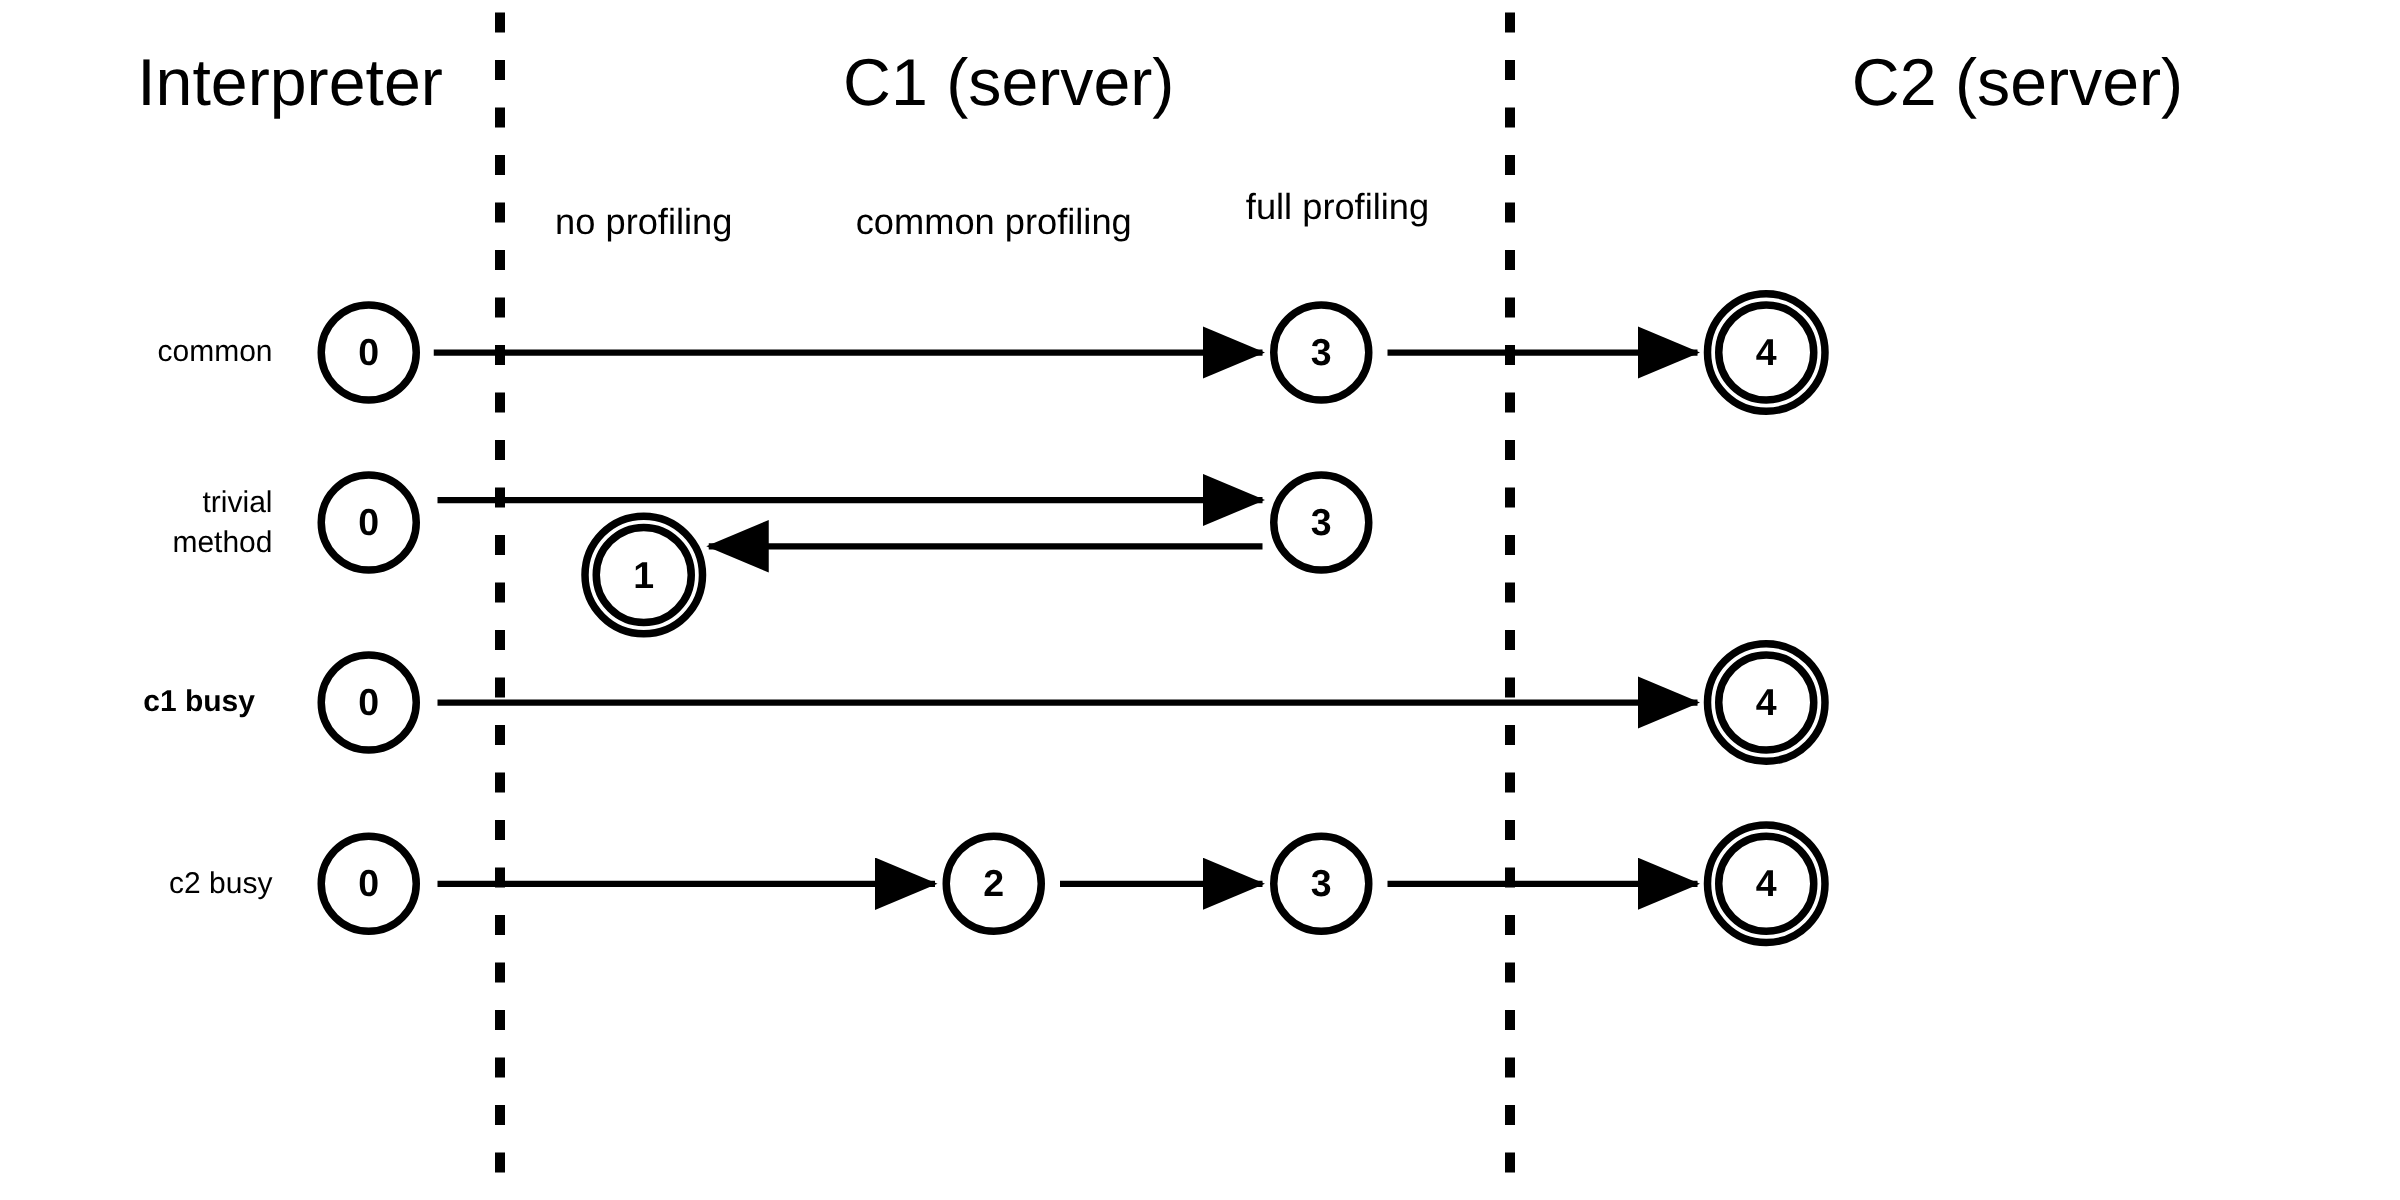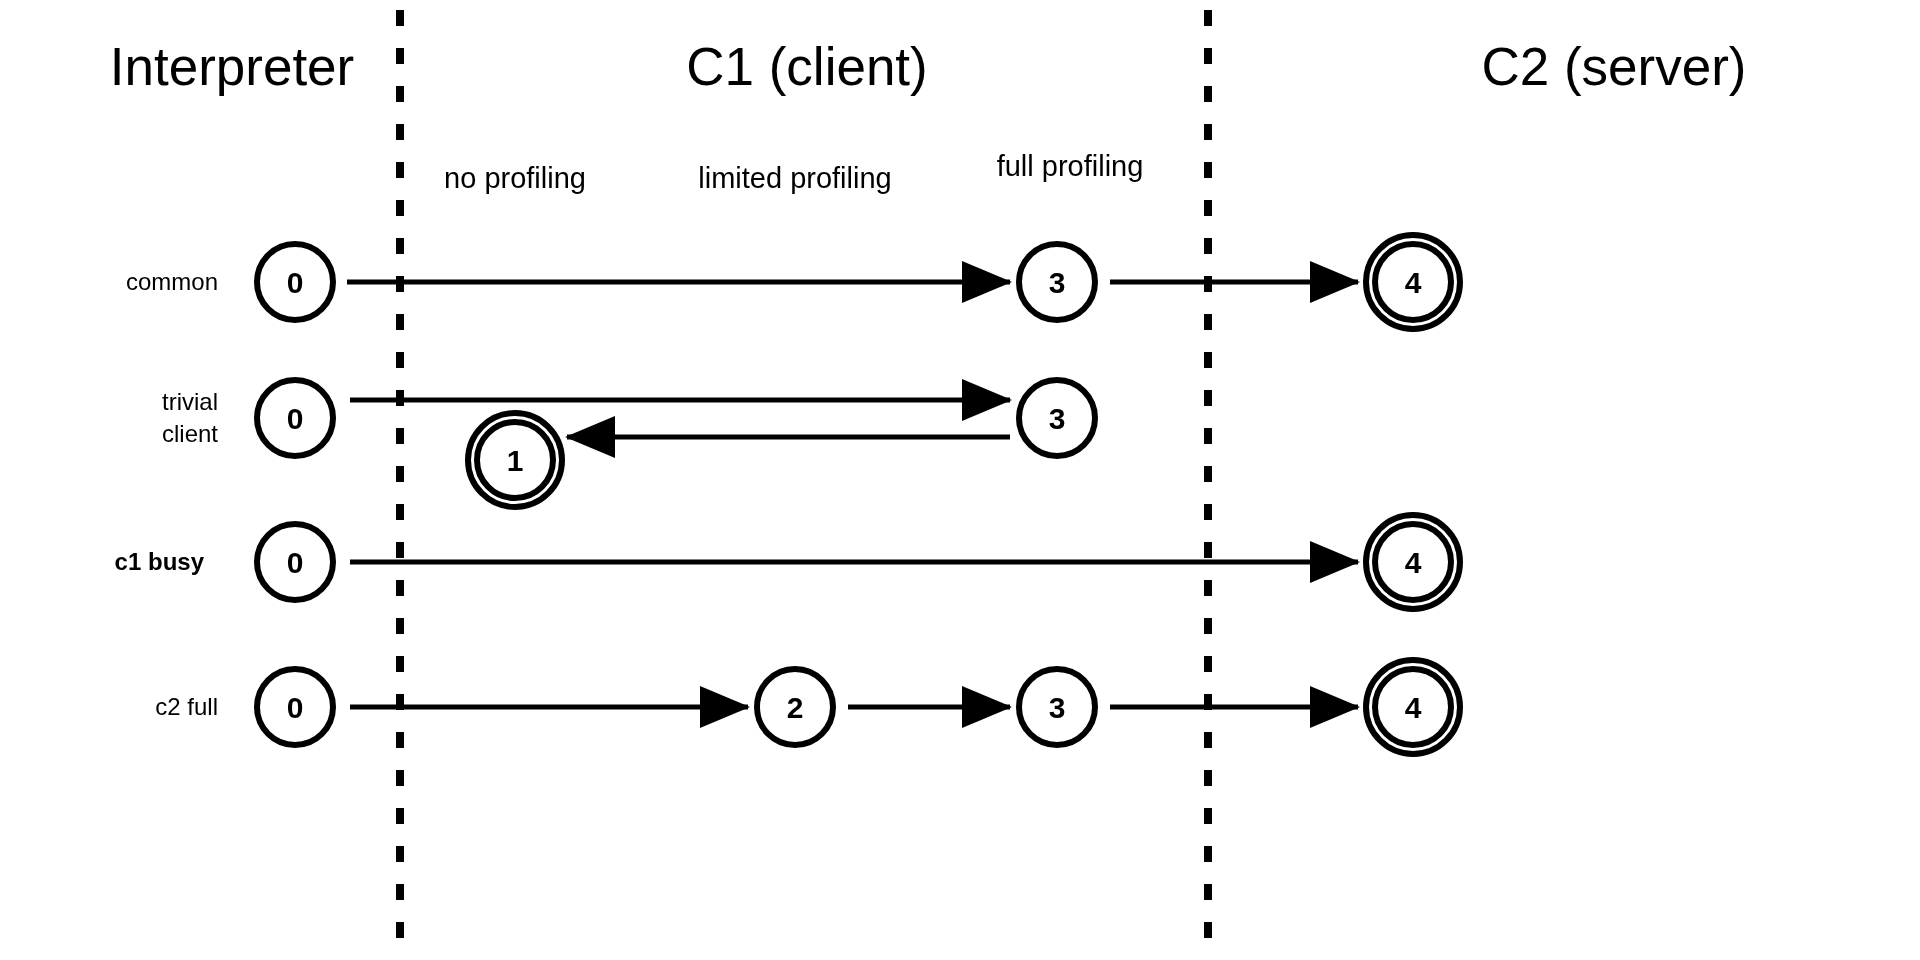--- a/index.html
+++ b/index.html
@@ -131,37 +131,37 @@
         </g>
         <g>
           <circle cx="1413" cy="707" r="47" fill="#ffffff" stroke="#000000" stroke-width="6"></circle>
           <circle cx="1413" cy="707" r="38" fill="#ffffff" stroke="#000000" stroke-width="6"></circle>
         </g>
       </g>
   </svg>
 
   <div id="text-layer">
       <div class="txt col-title center-x" style="left: 232px; top: 40px;">Interpreter</div>
-      <div class="txt col-title center-x" style="left: 807px; top: 40px;">C1 (client)</div>
+      <div class="txt col-title center-x" style="left: 807px; top: 40px;">C1 (server)</div>
       <div class="txt col-title center-x" style="left: 1614px; top: 40px; text-align: center;">C2 (server)</div>
       <div class="txt sub-label center-x" style="left: 515px; top: 164px;">no profiling</div>
-      <div class="txt sub-label center-x" style="left: 795px; top: 164px;">limited profiling</div>
+      <div class="txt sub-label center-x" style="left: 795px; top: 164px;">common profiling</div>
       <div class="txt sub-label center-x" style="left: 1070px; top: 152px;">full profiling</div>
       <div class="txt row-label right-anchor" style="left: 218px; top: 282px;">common</div>
       <div class="txt node-num center-xy" style="left: 295px; top: 283px;">0</div>
       <div class="txt node-num center-xy" style="left: 1057px; top: 283px;">3</div>
       <div class="txt node-num center-xy" style="left: 1413px; top: 283px;">4</div>
       <div class="txt row-label right-anchor two-line" style="left: 218px; top: 418px;">trivial
-client</div>
+method</div>
       <div class="txt node-num center-xy" style="left: 295px; top: 419px;">0</div>
       <div class="txt node-num center-xy" style="left: 1057px; top: 419px;">3</div>
       <div class="txt node-num center-xy" style="left: 515px; top: 461px;">1</div>
       <div class="txt row-label right-anchor" style="left: 204px; top: 562px; font-weight: bold;">c1 busy</div>
       <div class="txt node-num center-xy" style="left: 295px; top: 563px;">0</div>
       <div class="txt node-num center-xy" style="left: 1413px; top: 563px;">4</div>
-      <div class="txt row-label right-anchor" style="left: 218px; top: 707px;">c2 full</div>
+      <div class="txt row-label right-anchor" style="left: 218px; top: 707px;">c2 busy</div>
       <div class="txt node-num center-xy" style="left: 295px; top: 708px;">0</div>
       <div class="txt node-num center-xy" style="left: 795px; top: 708px;">2</div>
       <div class="txt node-num center-xy" style="left: 1057px; top: 708px;">3</div>
       <div class="txt node-num center-xy" style="left: 1413px; top: 708px;">4</div>
     </div>
 
 </div>
 
 </body></html>

